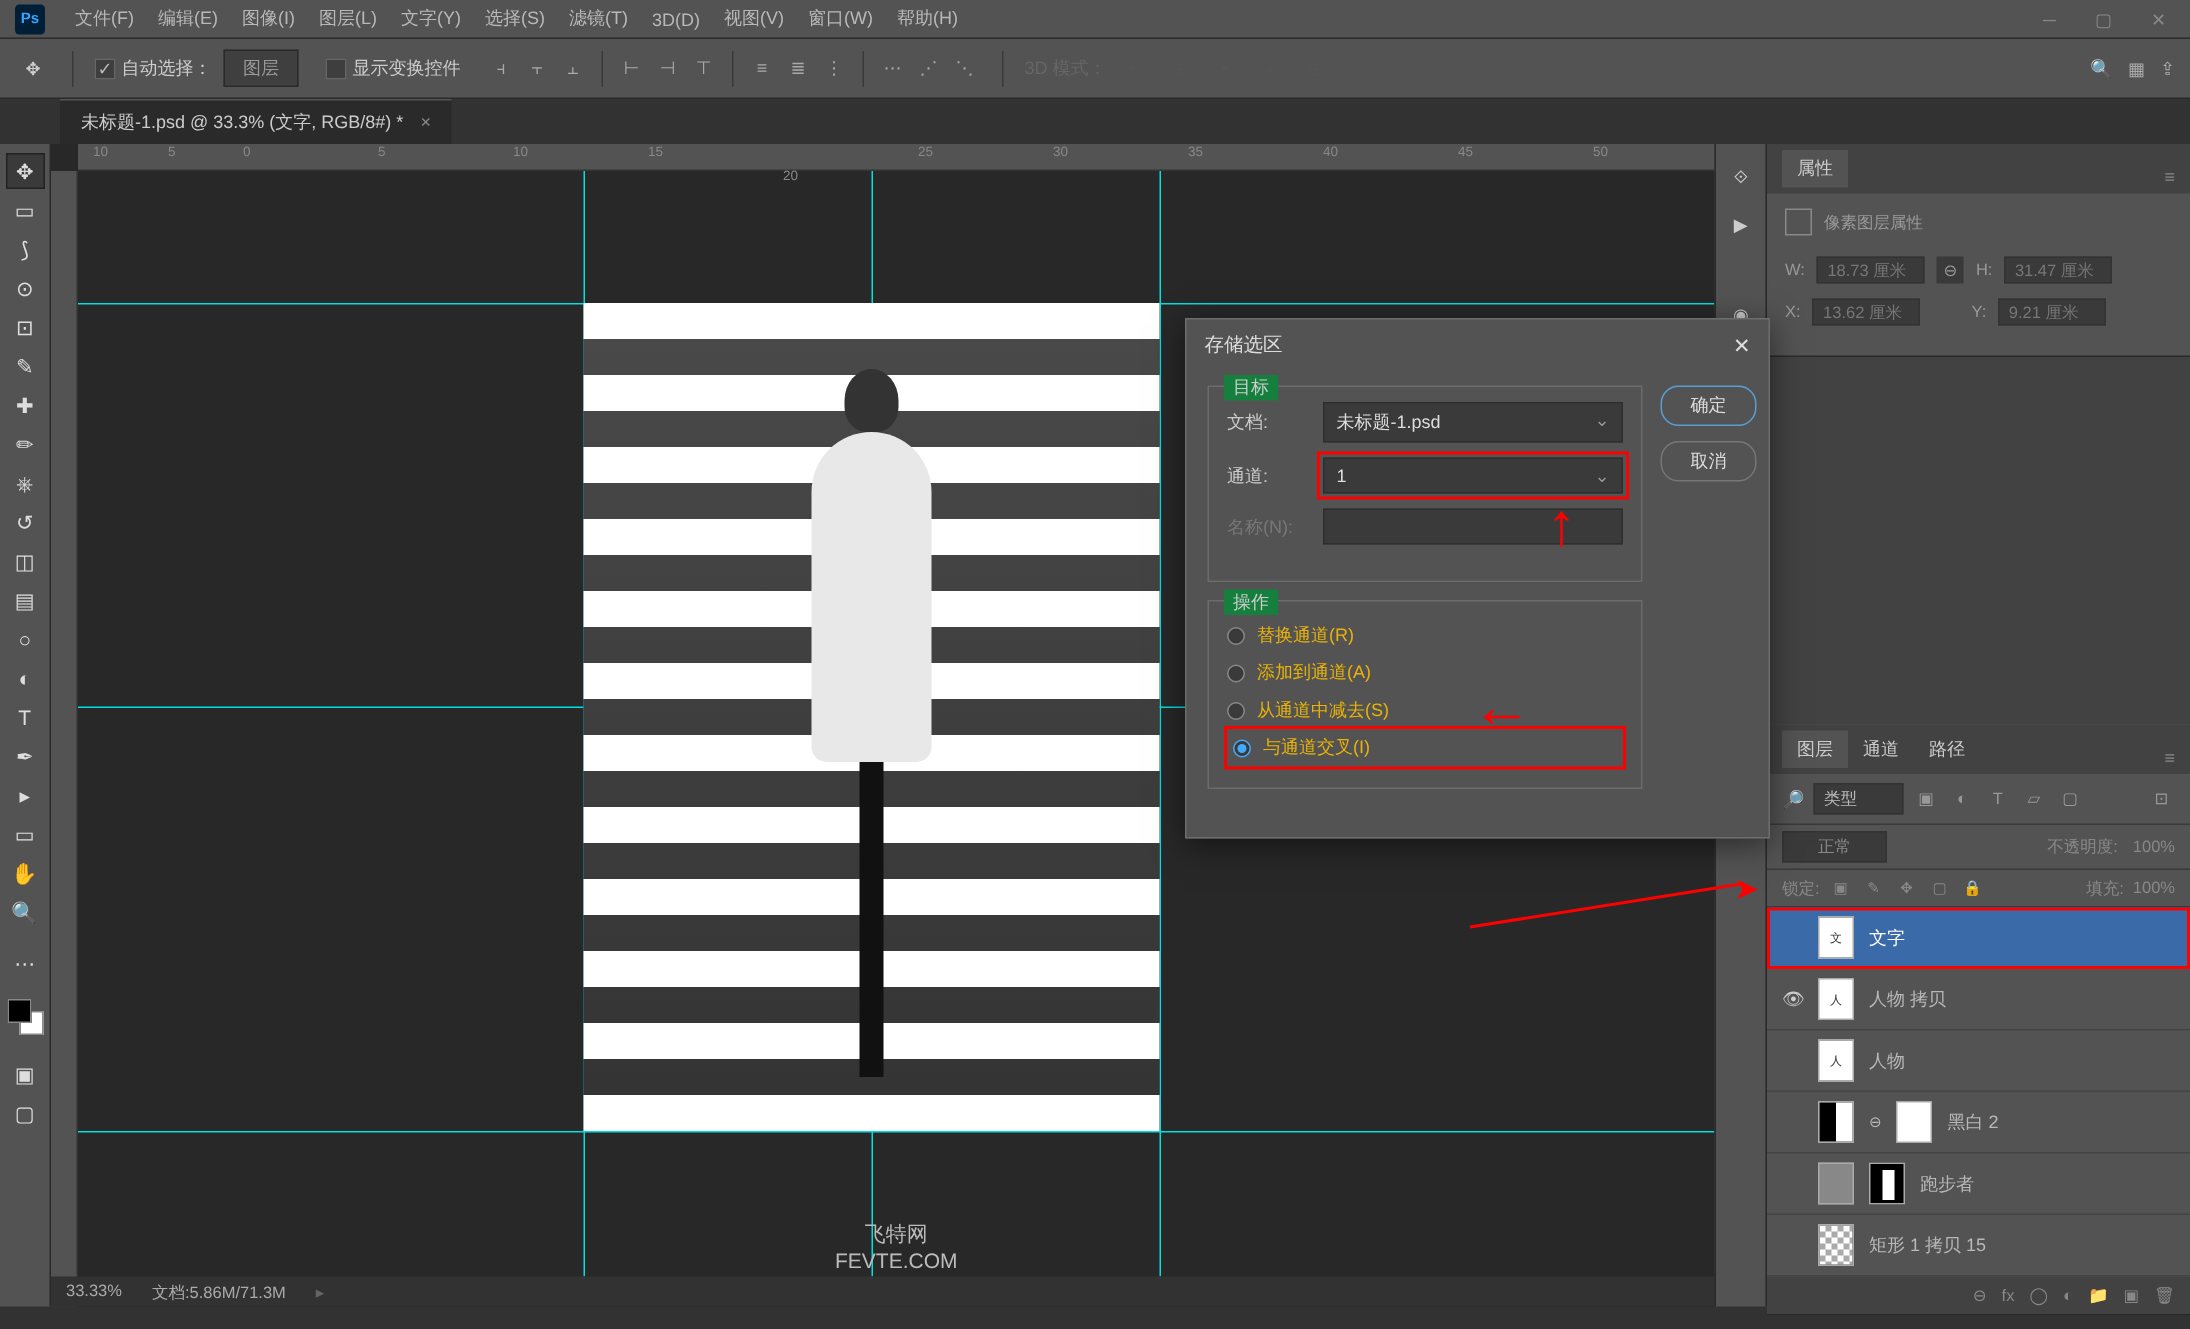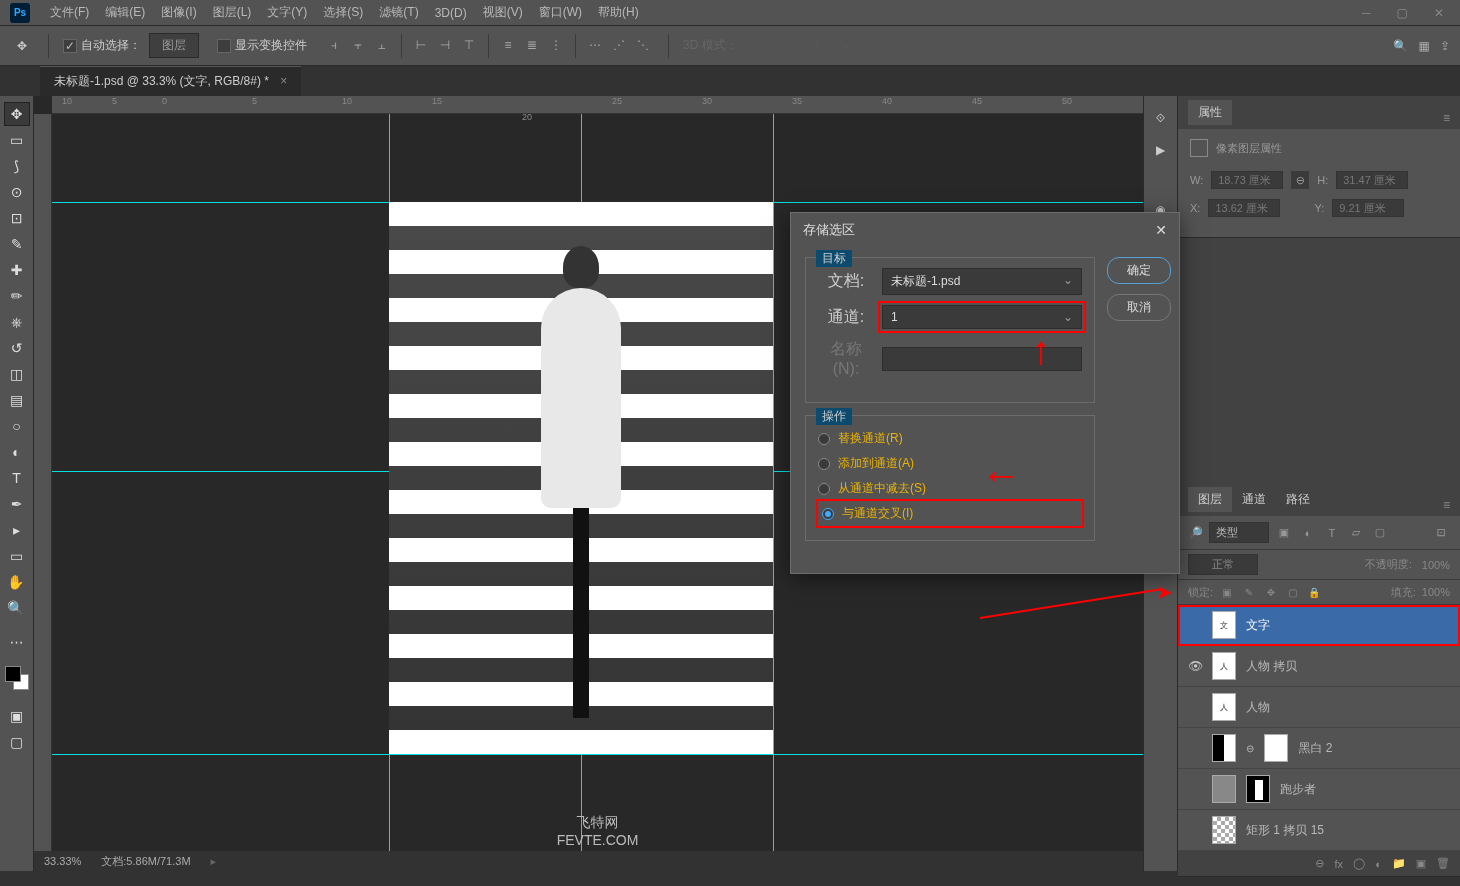--- a/index.html
+++ b/index.html
@@ -89,23 +89,23 @@
 .layer-mask { width: 24px; height: 28px; background: #000; border: 1px solid #aaa; }
 .layer-name { font-size: 12px; }
 .layers-footer { display: flex; align-items: center; justify-content: flex-end; gap: 10px; padding: 6px 10px; background: #424242; font-size: 11px; color: #888; }
 
 
 .dialog { position: absolute; left: 790px; top: 212px; width: 390px; background: #535353; border: 1px solid #6d6d6d; box-shadow: 0 4px 20px rgba(0,0,0,.5); }
 .dialog-title { display: flex; align-items: center; justify-content: space-between; padding: 8px 12px; font-size: 13px; color: #ddd; }
 .dialog-close { cursor: pointer; font-size: 14px; }
 .dialog-body { padding: 10px 14px 20px; display: flex; gap: 12px; }
 .fieldset { border: 1px solid #6b6b6b; padding: 10px 12px 14px; margin-bottom: 12px; position: relative; width: 290px; }
-.fieldset-label { position: absolute; top: -8px; left: 10px; background: #0c4a6e; padding: 0 6px; font-size: 12px; color: #ccc; }
+.fieldset-label { position: absolute; top: -8px; left: 10px; background: #15803d; padding: 0 6px; font-size: 12px; color: #ccc; }
 .form-row { display: flex; align-items: center; gap: 8px; margin-bottom: 10px; }
-.form-label { width: 56px; text-align: center; font-size: 16px; color: #ccc; }
+.form-label { width: 56px; text-align: left; font-size: 12px; color: #ccc; }
 .form-select { flex: 1; background: #3a3a3a; border: 1px solid #2e2e2e; padding: 4px 8px; color: #ddd; font-size: 12px; position: relative; }
 .form-select.hl { outline: 2px solid #ff0000; outline-offset: 2px; }
 .form-select::after { content: "⌄"; position: absolute; right: 8px; color: #999; }
 .form-input { flex: 1; background: #3a3a3a; border: 1px solid #2e2e2e; padding: 4px 8px; color: #777; font-size: 12px; }
 .radio-row { display: flex; align-items: center; gap: 8px; padding: 4px 0; font-size: 12px; color: #eab308; }
 .radio-row.hl { outline: 2px solid #ff0000; outline-offset: 0px; padding: 4px; }
 .radio { width: 12px; height: 12px; border-radius: 50%; border: 1px solid #888; background: #3a3a3a; position: relative; }
 .radio.checked { border-color: #4af; }
 .radio.checked::after { content: ""; position: absolute; inset: 2px; background: #4af; border-radius: 50%; }
 .dialog-btns { display: flex; flex-direction: column; gap: 10px; }

